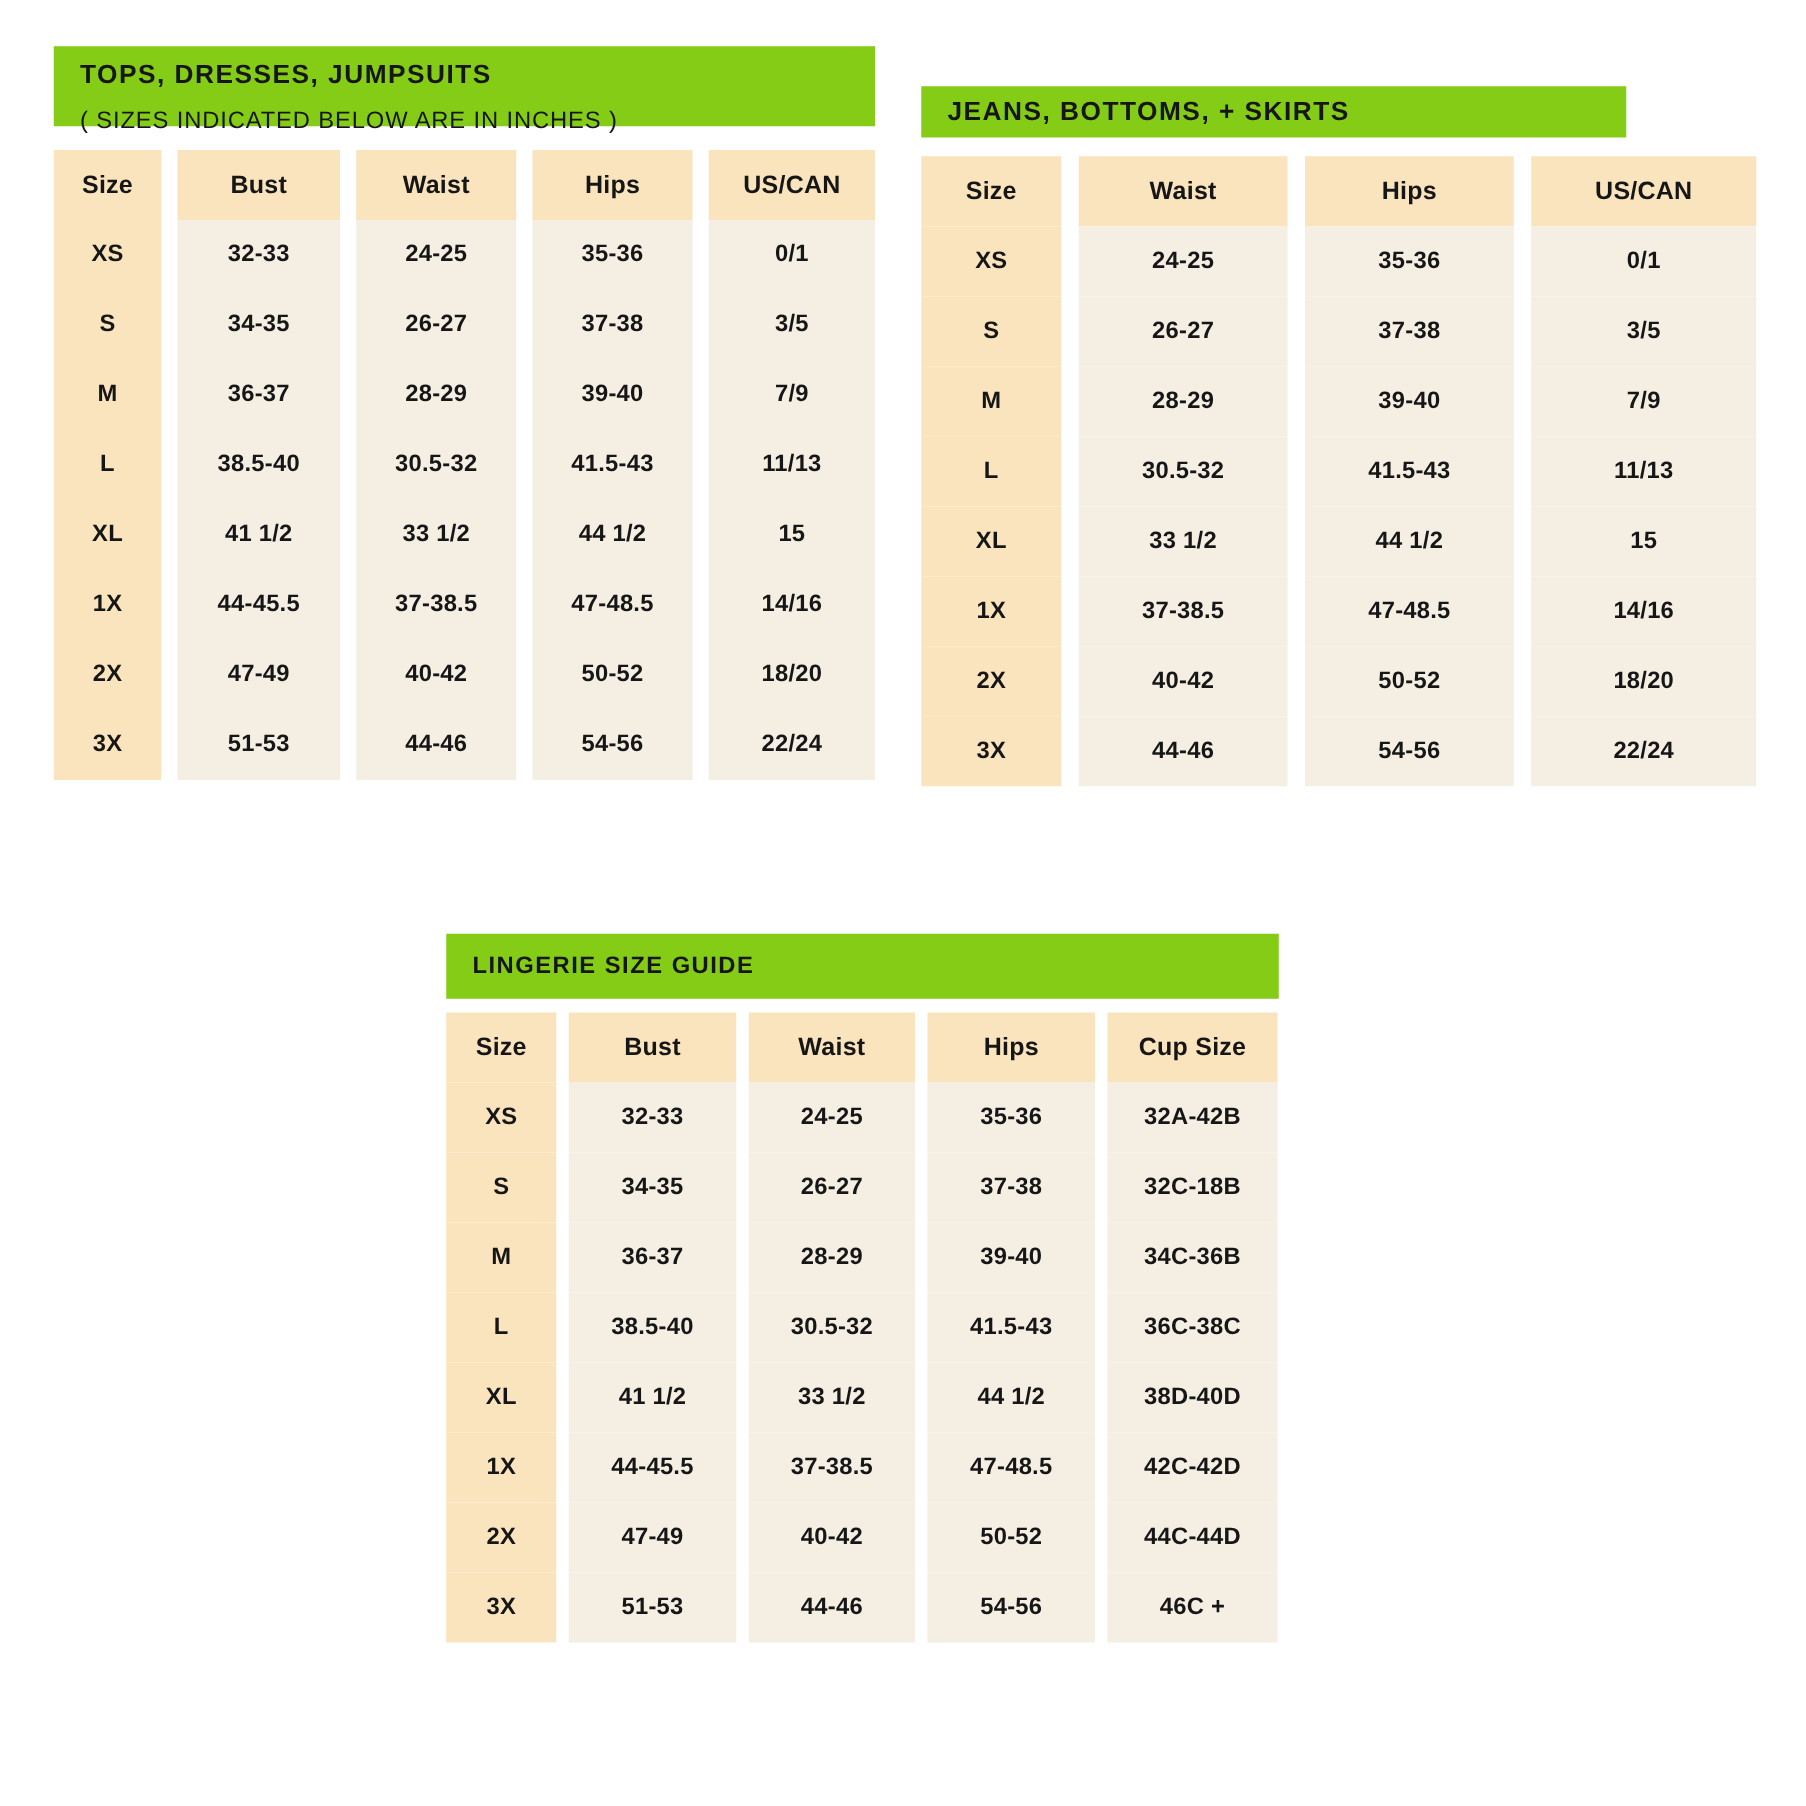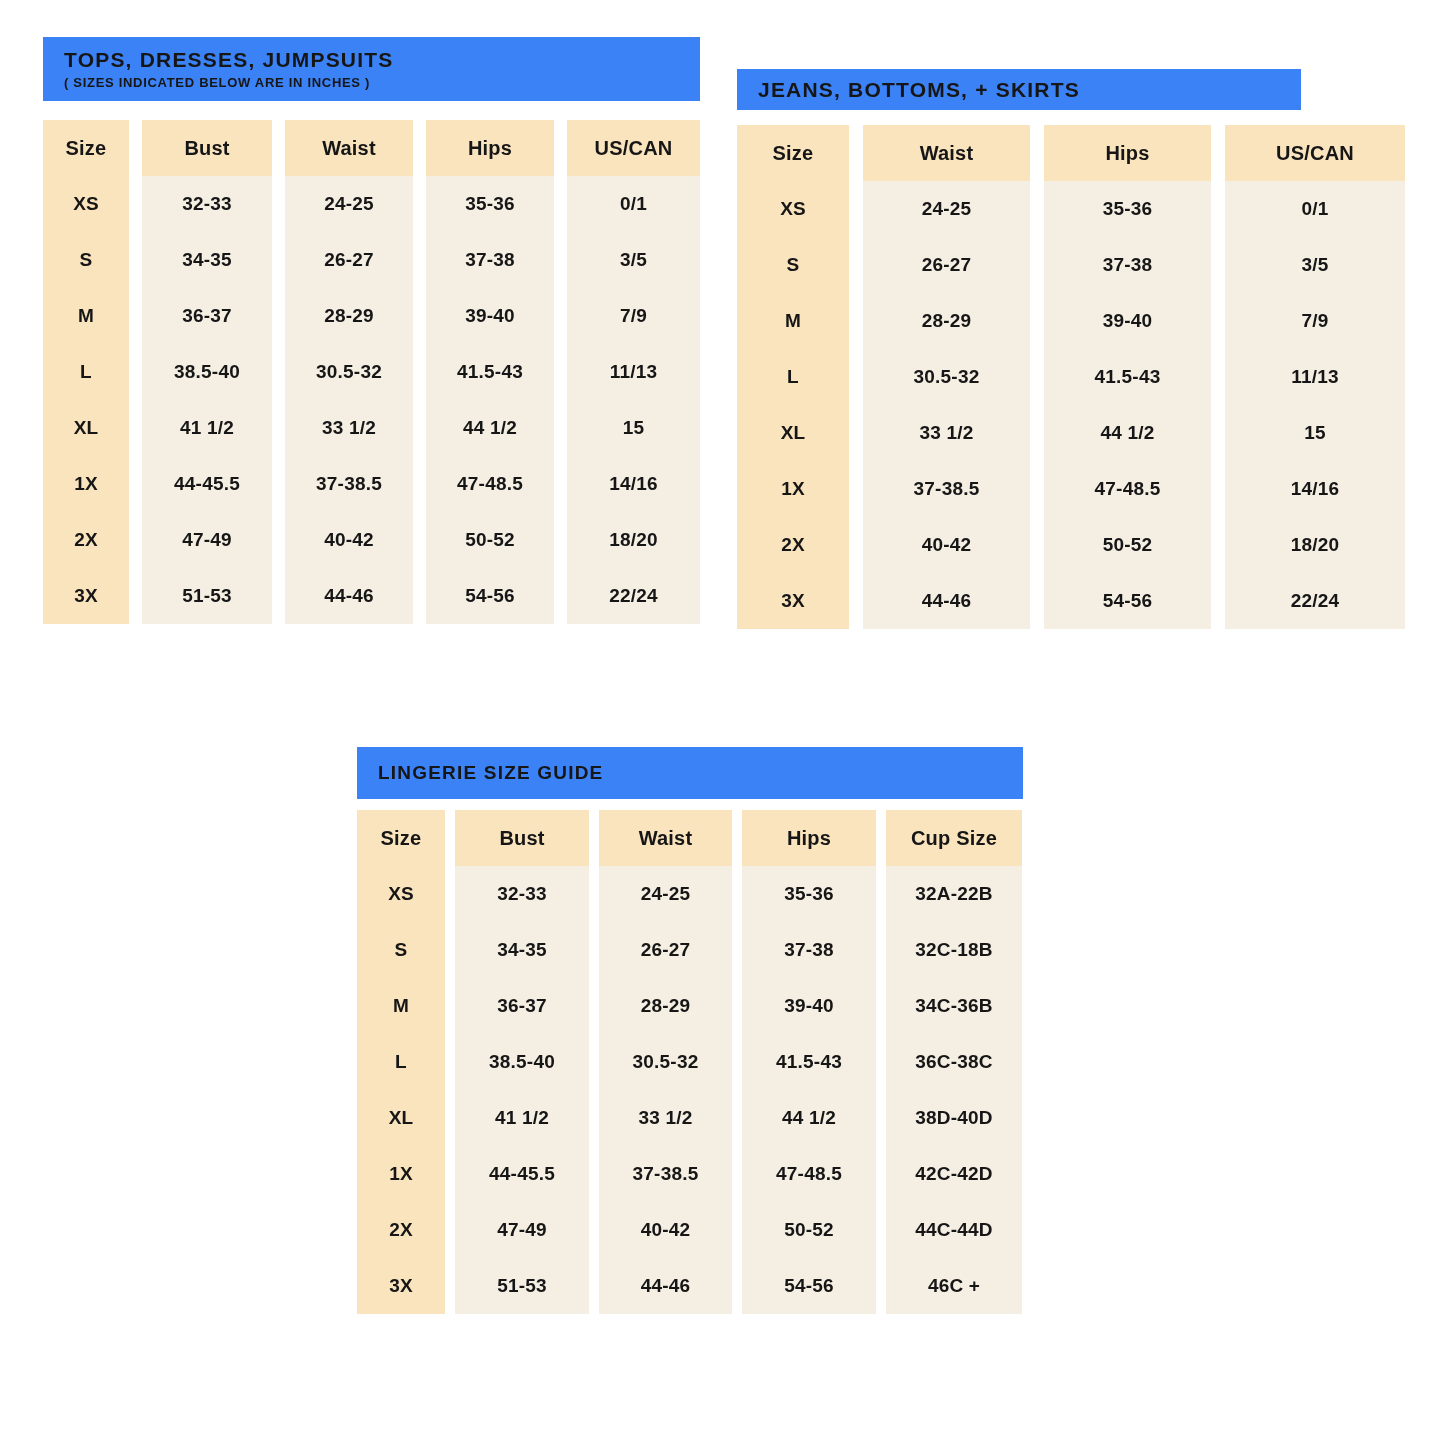--- a/index.html
+++ b/index.html
@@ -10,38 +10,38 @@
     background: #ffffff;
     font-family: "Liberation Sans", sans-serif;
     color: #161616;
     overflow: hidden;
   }
   .section { position: absolute; }
   .sec-tops     { left: 43px;  top: 37px;  width: 657px; }
   .sec-jeans    { left: 737px; top: 69px;  width: 564px; text-align: center; }
   .sec-lingerie { left: 357px; top: 747px; width: 666px; }
 
-  .banner { background: #3b82f6; box-sizing: border-box; }
+  .banner { background: #84cc16; box-sizing: border-box; }
   .sec-tops .banner { height: 64px; padding: 11px 0 0 21px; }
   .sec-jeans .banner { height: 41px; display: flex; align-items: center; padding-left: 21px; }
   .sec-lingerie .banner { height: 52px; display: flex; align-items: center; padding-left: 21px; }
 
   .title {
     font-weight: bold;
     font-size: 21px;
     letter-spacing: 1.2px;
     line-height: 1.1;
     white-space: nowrap;
   }
   .sec-lingerie .title { font-size: 19px; }
   .subtitle {
-    font-weight: bold;
-    font-size: 13px;
+    font-weight: normal;
+    font-size: 19px;
     letter-spacing: 0.7px;
-    margin-top: 4px;
+    margin-top: 15px;
     white-space: nowrap;
   }
 
   .grid { display: grid; }
   .sec-tops .grid     { margin-top: 19px; grid-template-columns: 86px 130px 128px 128px 133px; column-gap: 13px; }
   .sec-jeans .grid    { margin-top: 15px; grid-template-columns: 112px 167px 167px 180px;      column-gap: 14px; }
   .sec-lingerie .grid { margin-top: 11px; grid-template-columns: 88px 134px 133px 134px 136px; column-gap: 10px; }
 
   .cell {
     height: 56px;
@@ -166,21 +166,21 @@
     <div class="grid">
         <div class="cell peach head">Size</div>
         <div class="cell peach head">Bust</div>
         <div class="cell peach head">Waist</div>
         <div class="cell peach head">Hips</div>
         <div class="cell peach head">Cup Size</div>
         <div class="cell peach">XS</div>
         <div class="cell cream">32-33</div>
         <div class="cell cream">24-25</div>
         <div class="cell cream">35-36</div>
-        <div class="cell cream">32A-22B</div>
+        <div class="cell cream">32A-42B</div>
         <div class="cell peach">S</div>
         <div class="cell cream">34-35</div>
         <div class="cell cream">26-27</div>
         <div class="cell cream">37-38</div>
         <div class="cell cream">32C-18B</div>
         <div class="cell peach">M</div>
         <div class="cell cream">36-37</div>
         <div class="cell cream">28-29</div>
         <div class="cell cream">39-40</div>
         <div class="cell cream">34C-36B</div>

